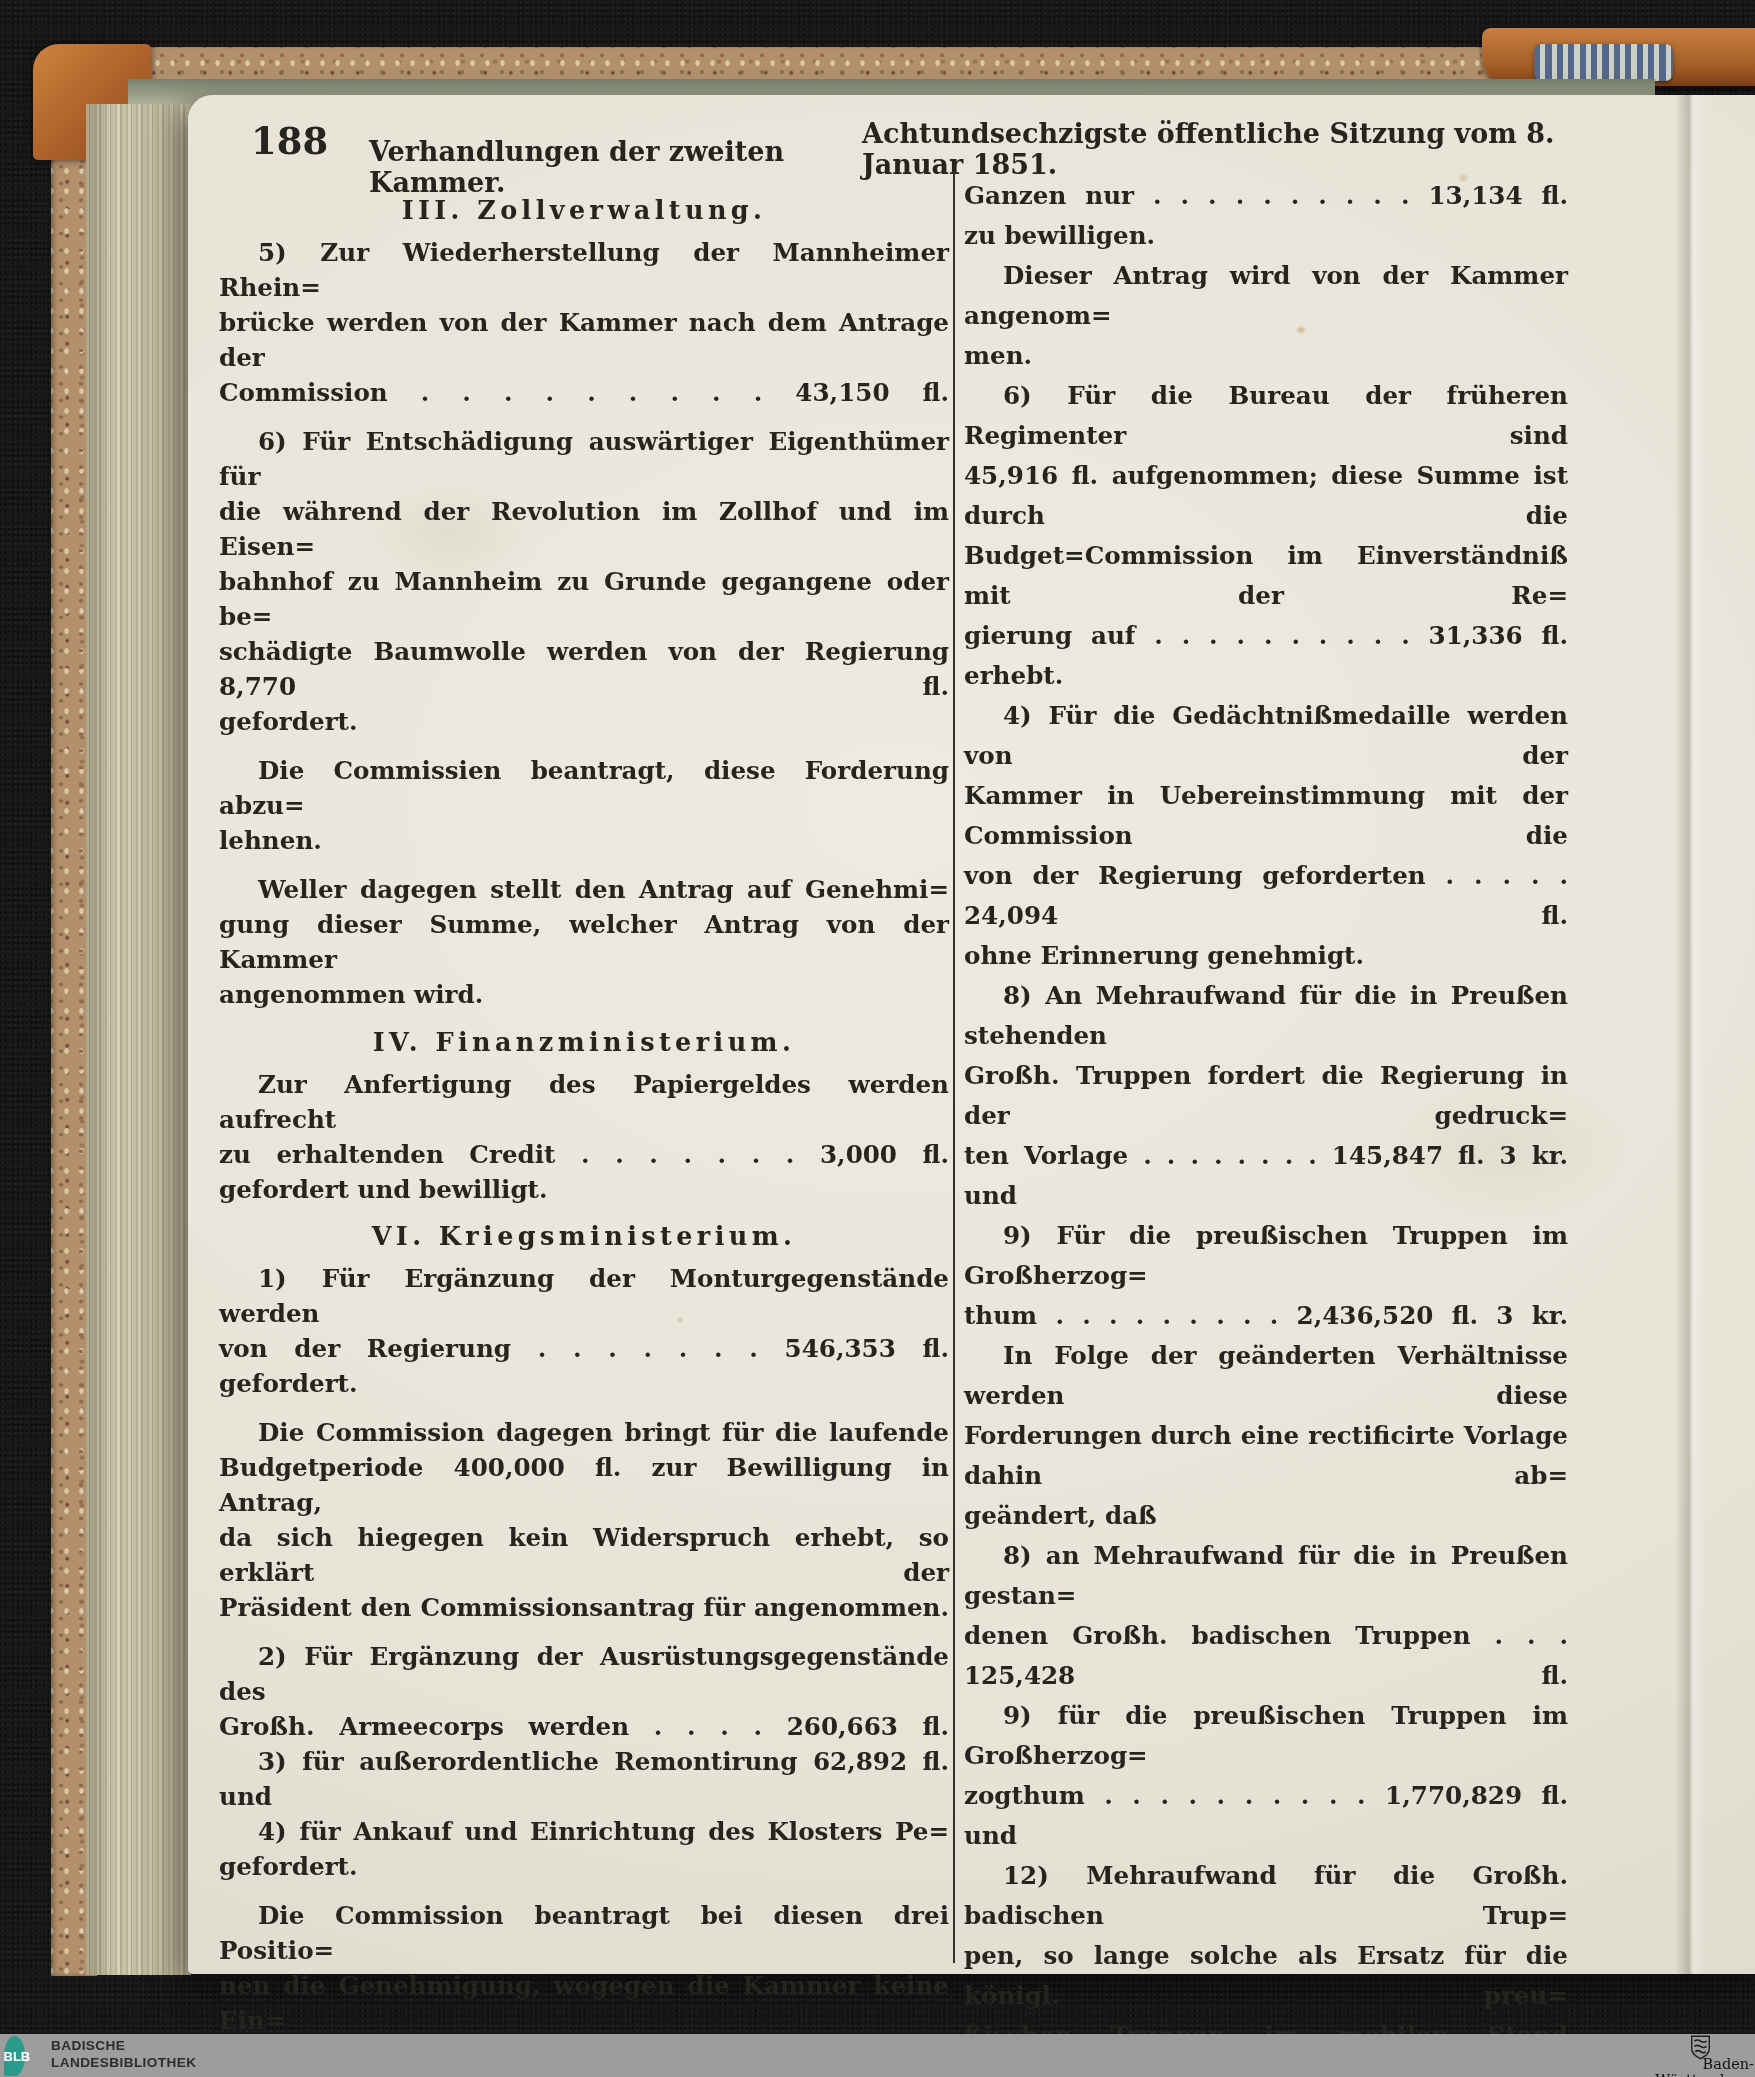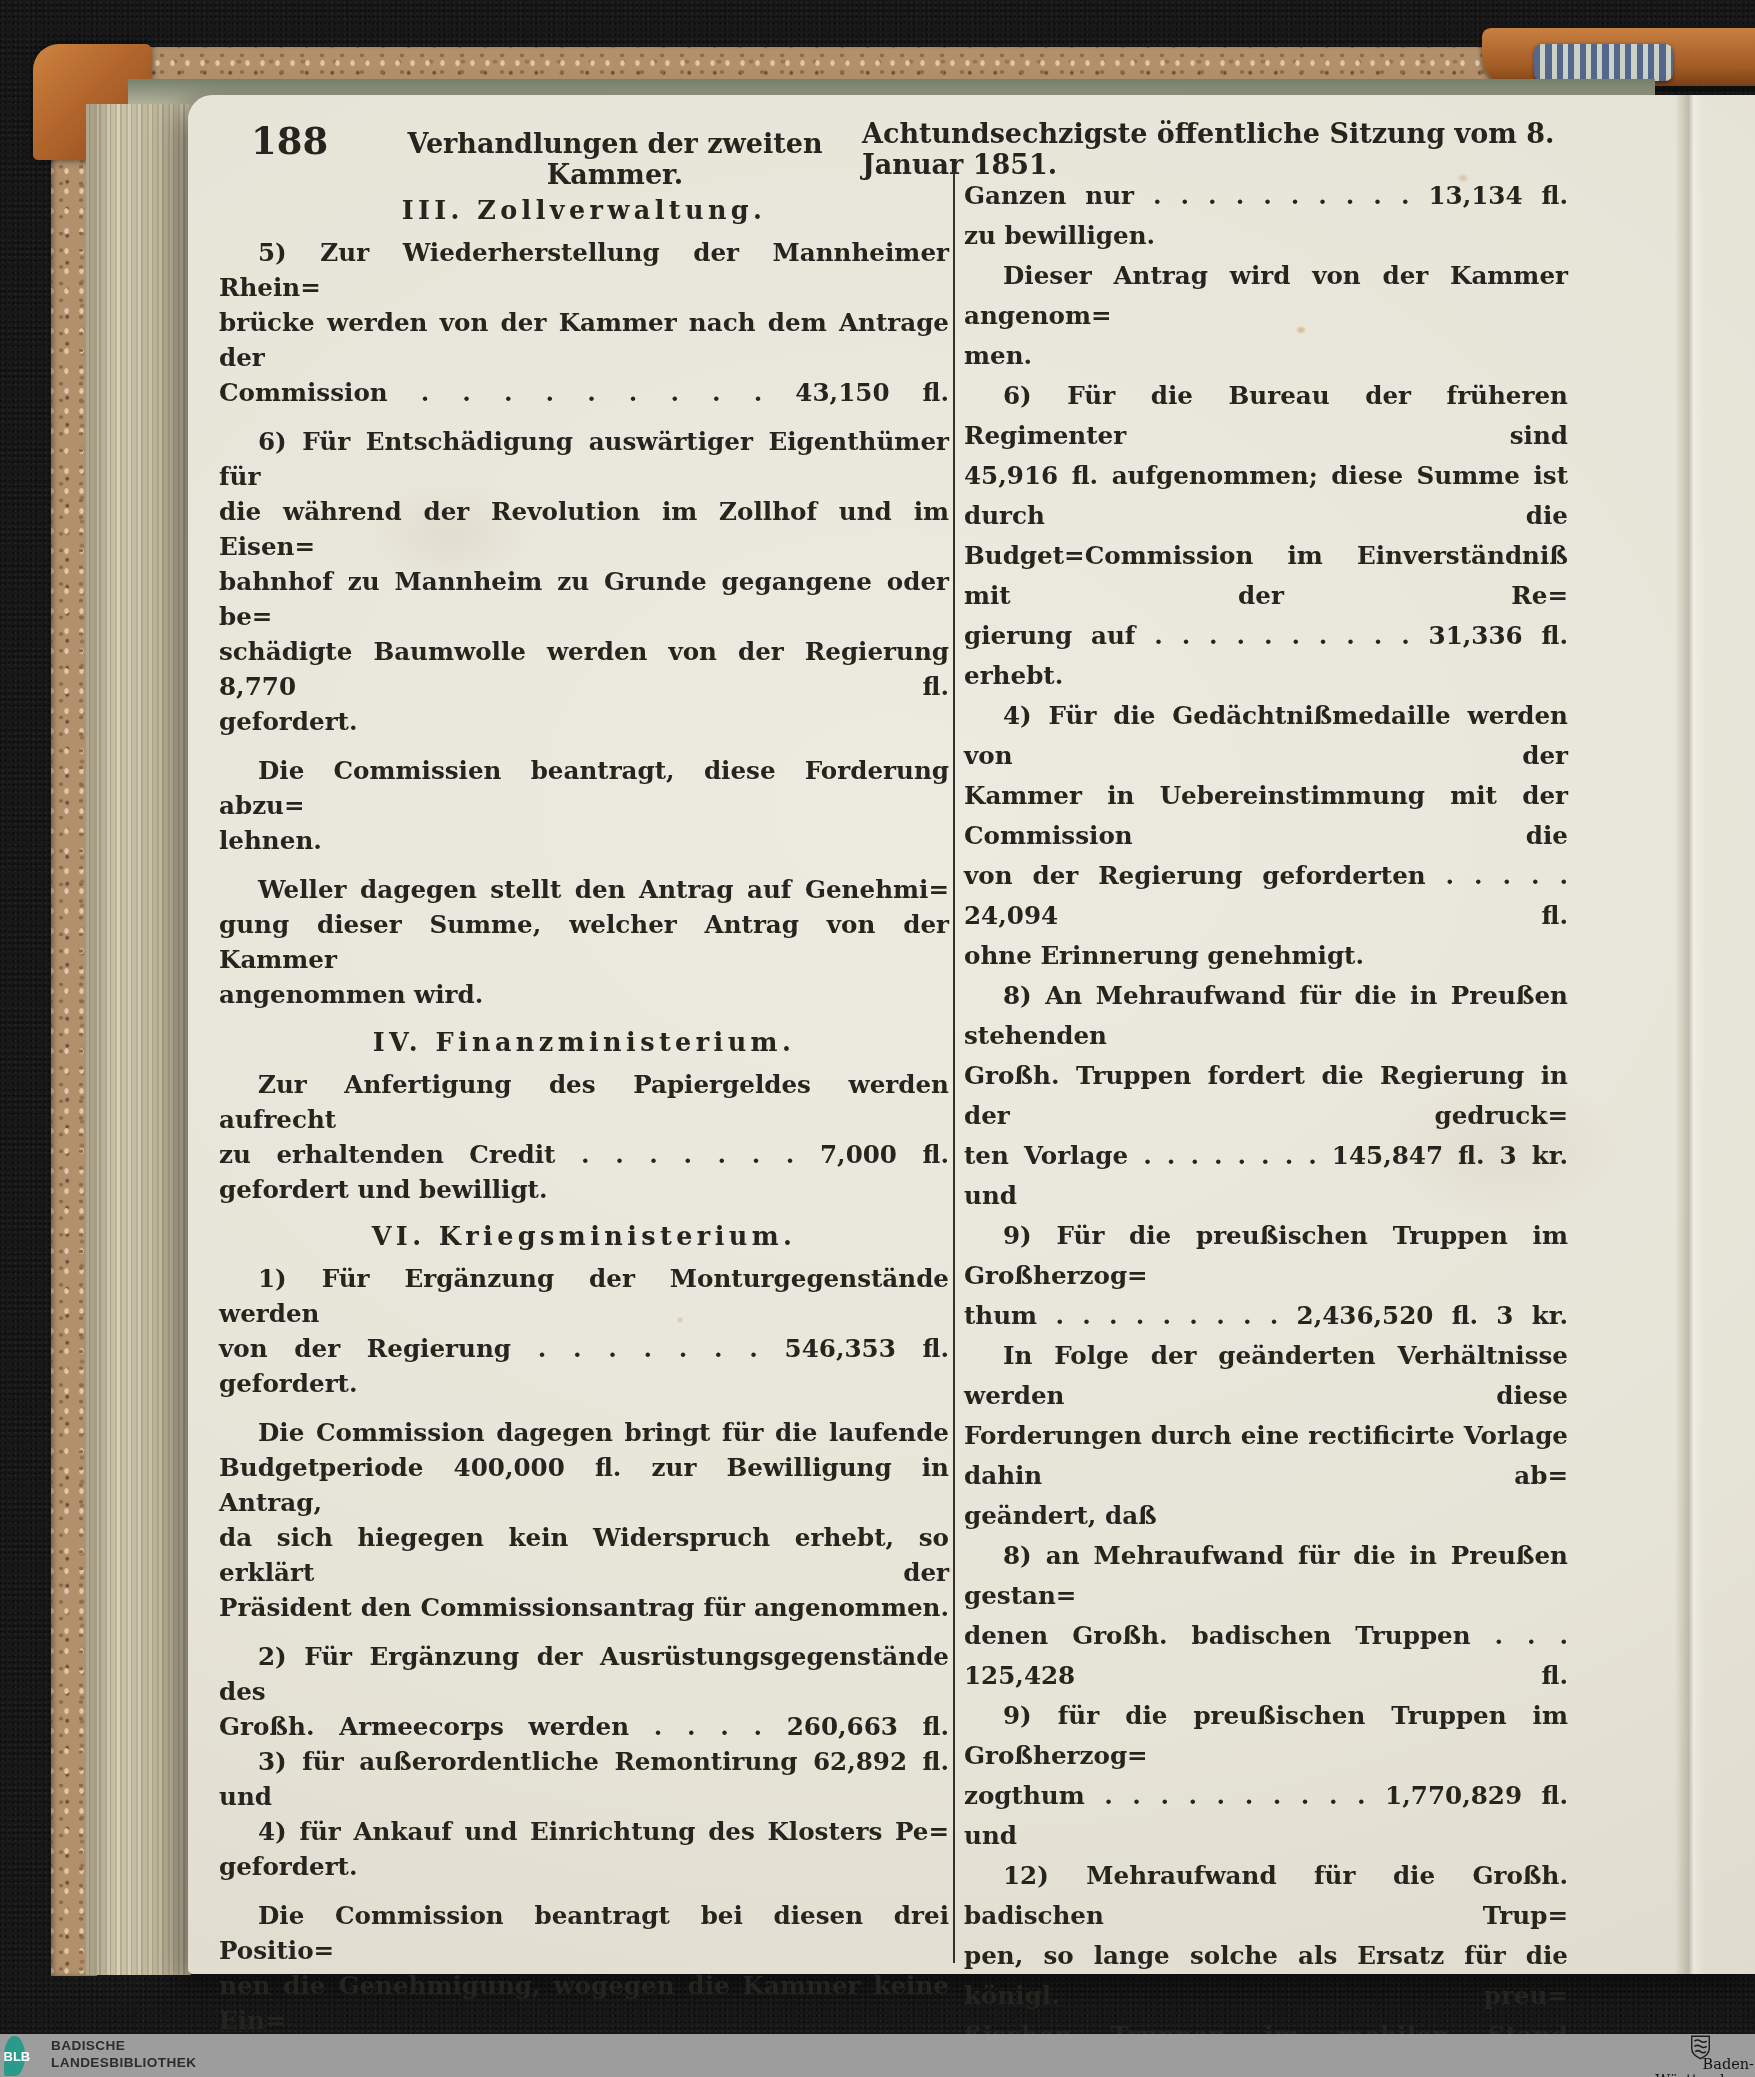--- a/index.html
+++ b/index.html
@@ -51,21 +51,21 @@
     background:
       radial-gradient(8px 6.1px at 1113px 235px, rgba(190,120,40,.5), transparent 70%),
       radial-gradient(6.1px 5.3px at 760px 1475px, rgba(190,120,40,.35), transparent 70%),
       radial-gradient(5.3px 5.3px at 492px 1225px, rgba(160,100,40,.3), transparent 70%),
       radial-gradient(8.8px 7px at 1275px 83px, rgba(170,110,45,.3), transparent 70%),
       radial-gradient(123px 79px at 263px 439px, rgba(120,100,60,.08), transparent 70%),
       radial-gradient(176px 105px at 1317px 1053px, rgba(120,100,60,.07), transparent 70%);}
   
   .ink{color:#26241e;}
   #page-number{position:absolute;left:251px;top:119px;font-size:37px;font-weight:bold;}
-  #header-center{position:absolute;left:369px;top:128px;width:492px;text-align:center;font-size:27px;font-weight:bold;}
+  #header-center{position:absolute;left:369px;top:136px;width:492px;text-align:left;font-size:27px;font-weight:bold;}
   #header-right{position:absolute;left:862px;top:118px;width:693px;font-size:27px;font-weight:bold;}
   .col{position:absolute;}
   #col-left{left:219px;top:181px;width:730px;font-size:24.6px;line-height:35px;}
   #col-right{left:964px;top:176px;width:604px;font-size:24.6px;line-height:40px;}
   .tl{font-weight:bold;color:#26241e;}
   .a-j{text-align:justify;text-align-last:justify;}
   .a-l{text-align:left;}
   .a-c{text-align:center;text-align-last:center;letter-spacing:4.4px;margin:12.3px 0 7px;font-size:25.5px;}
   .ind{text-indent:39px;}
   .gap{margin-top:14px;}
@@ -112,21 +112,21 @@
       <div class="tl a-j">bahnhof zu Mannheim zu Grunde gegangene oder be=</div>
       <div class="tl a-j">schädigte Baumwolle werden von der Regierung 8,770 fl.</div>
       <div class="tl a-l">gefordert.</div>
       <div class="tl a-j ind gap">Die Commissien beantragt, diese Forderung abzu=</div>
       <div class="tl a-l">lehnen.</div>
       <div class="tl a-j ind gap">Weller dagegen stellt den Antrag auf Genehmi=</div>
       <div class="tl a-j">gung dieser Summe, welcher Antrag von der Kammer</div>
       <div class="tl a-l">angenommen wird.</div>
       <div class="tl a-c">IV. Finanzministerium.</div>
       <div class="tl a-j ind">Zur Anfertigung des Papiergeldes werden aufrecht</div>
-      <div class="tl a-j">zu erhaltenden Credit . . . . . . . 7,000 fl.</div>
+      <div class="tl a-j">zu erhaltenden Credit . . . . . . . 3,000 fl.</div>
       <div class="tl a-l">gefordert und bewilligt.</div>
       <div class="tl a-c">VI. Kriegsministerium.</div>
       <div class="tl a-j ind">1) Für Ergänzung der Monturgegenstände werden</div>
       <div class="tl a-j">von der Regierung . . . . . . . 546,353 fl.</div>
       <div class="tl a-l">gefordert.</div>
       <div class="tl a-j ind gap">Die Commission dagegen bringt für die laufende</div>
       <div class="tl a-j">Budgetperiode 400,000 fl. zur Bewilligung in Antrag,</div>
       <div class="tl a-j">da sich hiegegen kein Widerspruch erhebt, so erklärt der</div>
       <div class="tl a-j">Präsident den Commissionsantrag für angenommen.</div>
       <div class="tl a-j ind gap">2) Für Ergänzung der Ausrüstungsgegenstände des</div>

